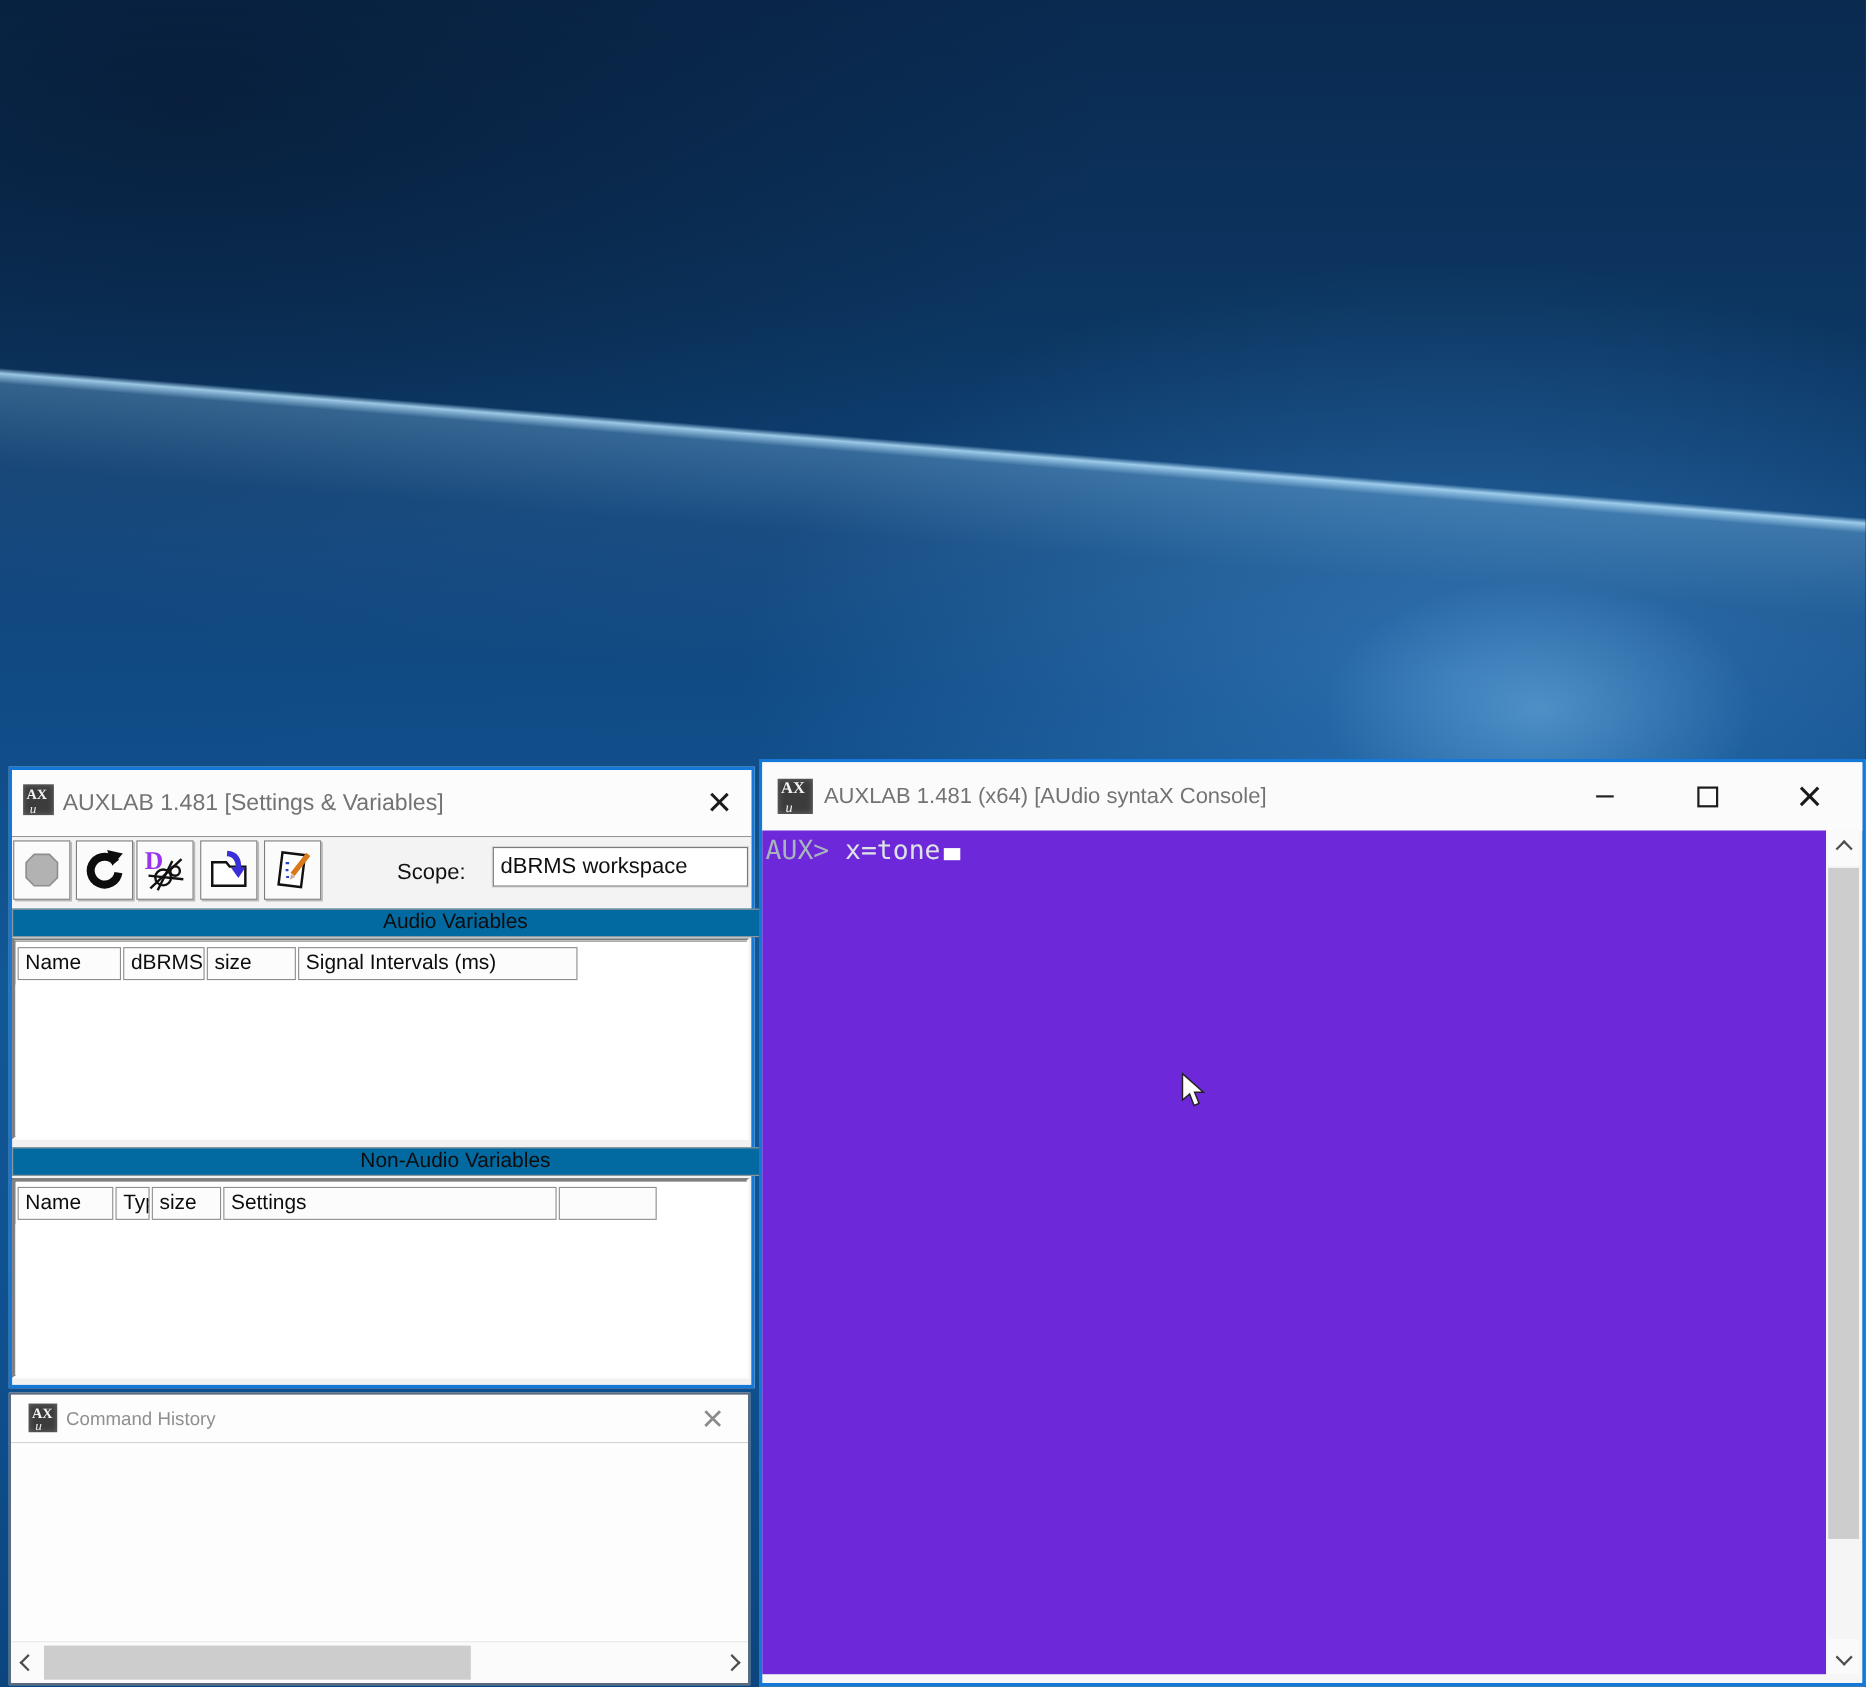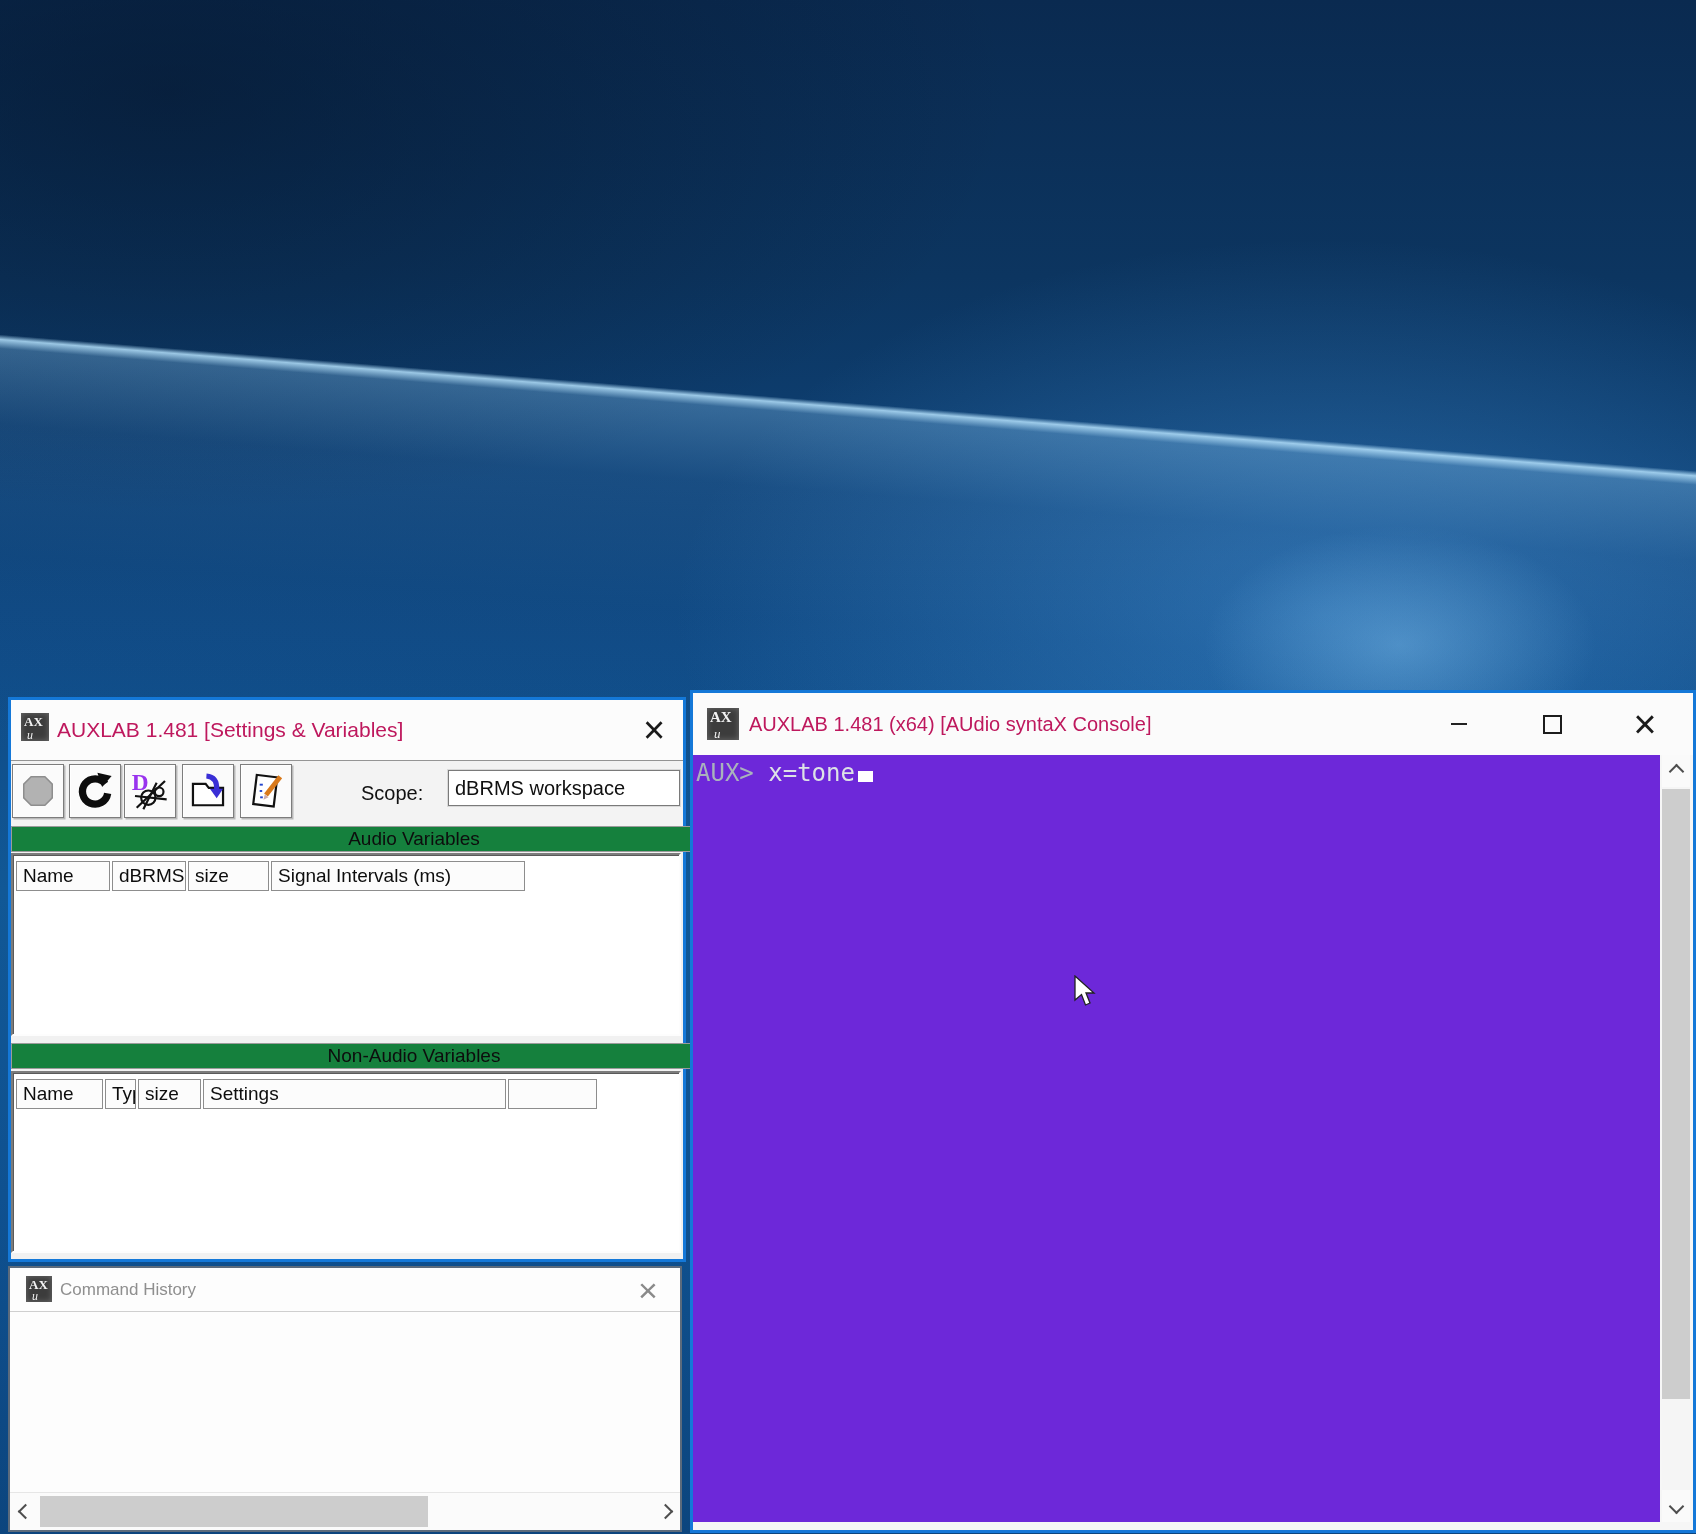--- a/index.html
+++ b/index.html
@@ -23,21 +23,21 @@
       rgba(170,220,250,0) 0px,
       rgba(180,225,252,0.85) 5px,
       rgba(130,190,235,0.35) 14px,
       rgba(95,155,215,0.14) 90px,
       rgba(60,115,175,0.06) 220px,
       rgba(60,115,175,0) 420px);
   }
   
   .win{position:absolute;box-sizing:border-box;}
   .tbar{position:absolute;left:0;top:0;right:0;}
-  .ttext{position:absolute;white-space:nowrap;color:#be185d;}
+  .ttext{position:absolute;white-space:nowrap;color:#737373;}
   .axicon{
     position:absolute;background:#3c3c3c;color:#f2f2f2;overflow:hidden;
     box-shadow:inset 0 0 6px rgba(255,255,255,0.25);
   }
   .axicon b{position:absolute;left:3px;top:1px;font-size:13px;letter-spacing:0px;font-weight:bold;font-family:"Liberation Serif",serif;}
   .axicon i{position:absolute;left:6px;bottom:-2px;font-size:12px;font-family:"Liberation Serif",serif;}
   .capbtn{position:absolute;display:flex;align-items:center;justify-content:center;}
   .closex{font-size:38px;font-weight:300;color:#1a1a1a;line-height:30px;}
   .chev{display:inline-block;width:9px;height:9px;border-right:2.4px solid #4e4e4e;border-bottom:2.4px solid #4e4e4e;}
   .chev.left{transform:rotate(135deg);}
@@ -57,21 +57,21 @@
     display:flex;align-items:center;justify-content:center;box-sizing:border-box;
   }
   .scopelbl{position:absolute;left:350px;top:0;line-height:65px;font-size:20px;color:#111;}
   .scopeinput{
     position:absolute;left:437px;top:9px;width:232px;height:36px;box-sizing:border-box;
     background:#fff;border:1px solid #7a7a7a;box-shadow:0 0 0 1px #d9d9d9;
     font-size:20px;line-height:34px;padding-left:6px;color:#101010;white-space:nowrap;overflow:hidden;
   }
   .secbar{
     position:absolute;left:0;width:806px;height:26px;box-sizing:border-box;
-    background:#15803d;border:1px solid #9b9b9b;
+    background:#0369a1;border:1px solid #9b9b9b;
     text-align:center;font-size:19px;line-height:24px;color:#0d0d0d;
   }
   .secbar.audio{top:126px;}
   .secbar.nonaudio{top:343px;}
   .tbl{
     position:absolute;left:0;width:670px;box-sizing:border-box;background:#fff;
     border-style:solid;border-width:2px;border-color:#7c7c7c #fdfdfd #fdfdfd #7c7c7c;
     box-shadow:inset 1px 1px 0 #5a5a5a;
   }
   .tbl.audio{top:153px;height:183px;}

